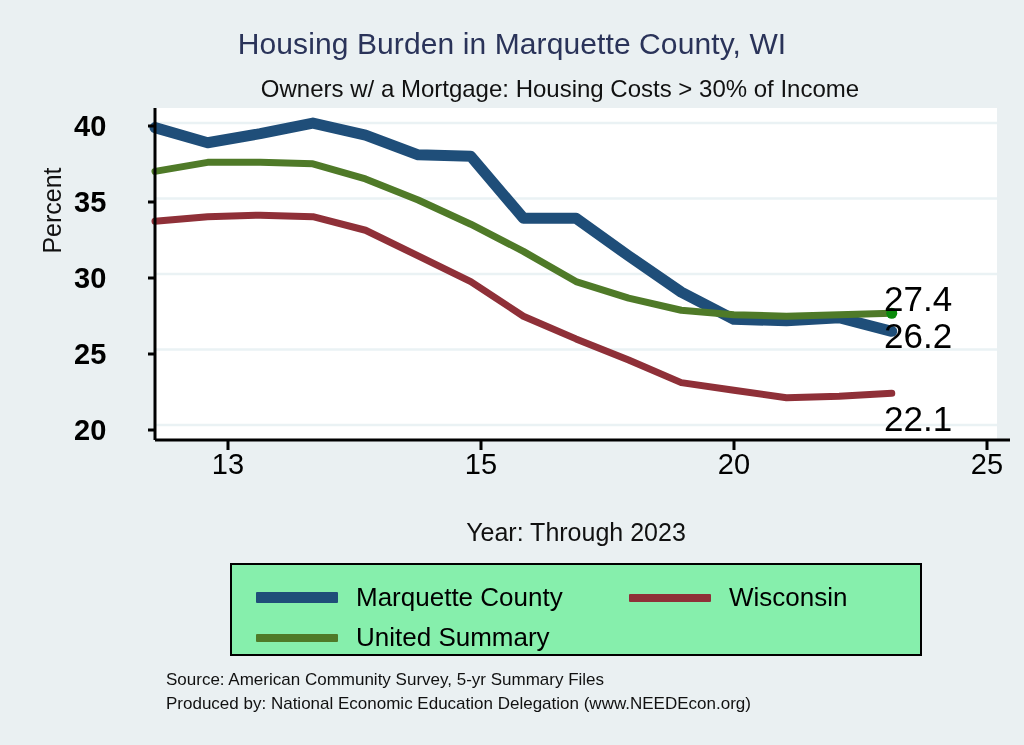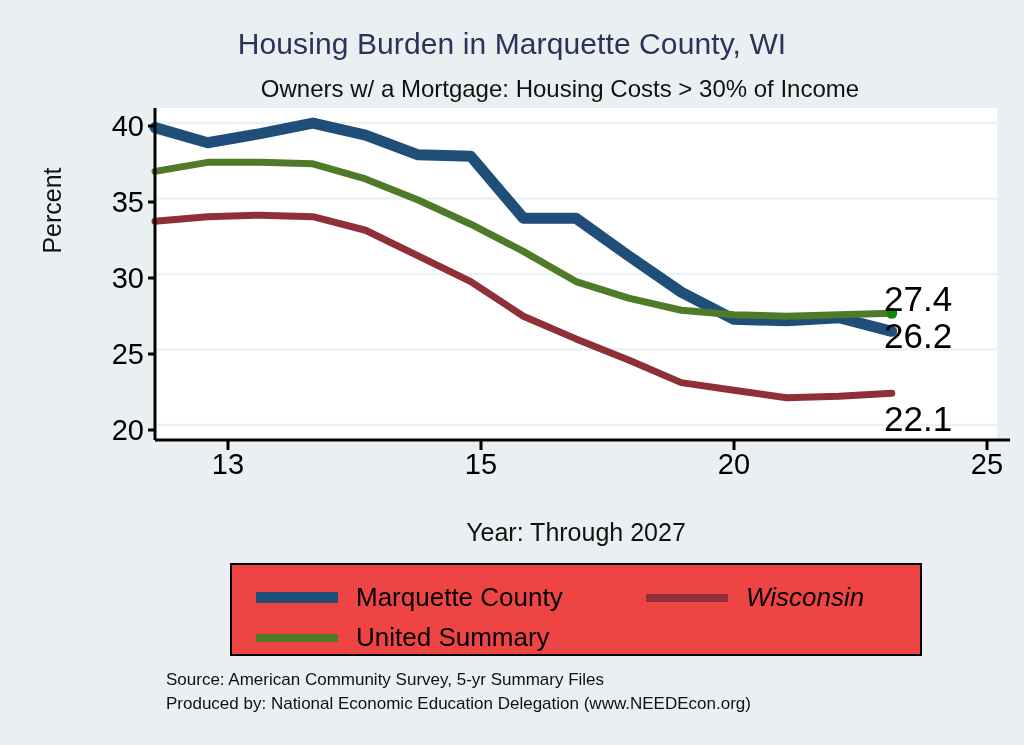--- a/index.html
+++ b/index.html
@@ -67,25 +67,26 @@
   }
   .plot-svg {
     position: absolute;
     left: 0;
     top: 0;
   }
   .ytick-label {
     position: absolute;
     right: 0;
     width: 70px;
-    text-align: right;
+    text-align: left;
     font-size: 29px;
     color: #000000;
     transform: translateY(-50%);
     white-space: nowrap;
+    font-weight: bold;
   }
   .ytick-wrap {
     position: absolute;
     left: 72px;
     top: 0;
     width: 72px;
     height: 745px;
   }
   .xtick-label {
     position: absolute;
@@ -103,21 +104,21 @@
     color: #000000;
     white-space: nowrap;
   }
   .legend-box {
     position: absolute;
     left: 230px;
     top: 563px;
     width: 692px;
     height: 93px;
     border: 2px solid #000000;
-    background: #ef4444;
+    background: #86efac;
     box-sizing: border-box;
   }
   .legend-row {
     position: absolute;
     display: flex;
     align-items: center;
   }
   .legend-swatch {
     width: 82px;
     height: 8px;
@@ -144,21 +145,21 @@
 </style>
 </head>
 <body>
 
 <div id="figure">
 
   <div class="title">Housing Burden in Marquette County, WI</div>
   <div class="subtitle">Owners w/ a Mortgage: Housing Costs &gt; 30% of Income</div>
 
   <div class="ylabel">Percent</div>
-  <div class="xlabel">Year: Through 2027</div>
+  <div class="xlabel">Year: Through 2023</div>
 
   <div class="ytick-wrap">
     <div class="ytick-label" style="top:126px">40</div>
     <div class="ytick-label" style="top:202px">35</div>
     <div class="ytick-label" style="top:278px">30</div>
     <div class="ytick-label" style="top:354px">25</div>
     <div class="ytick-label" style="top:430px">20</div>
   </div>
 
   <div class="xtick-label" style="left:228px">13</div>
@@ -200,21 +201,21 @@
 
   <div class="endlabel" style="left:884px; top:279px;">27.4</div>
   <div class="endlabel" style="left:884px; top:316px;">26.2</div>
   <div class="endlabel" style="left:884px; top:399px;">22.1</div>
 
   <div class="legend-box">
     <div class="legend-row" style="left:24px; top:17px;">
       <span class="legend-swatch thick" style="background:#1f4e79"></span>
       <span class="legend-text">Marquette County</span>
     </div>
-    <div class="legend-row" style="left:414px; top:17px;font-style:italic;">
+    <div class="legend-row" style="left:397px; top:17px;">
       <span class="legend-swatch" style="background:#8f3038"></span>
       <span class="legend-text">Wisconsin</span>
     </div>
     <div class="legend-row" style="left:24px; top:57px;">
       <span class="legend-swatch" style="background:#4f7a28"></span>
       <span class="legend-text">United Summary</span>
     </div>
   </div>
 
   <div class="footer">

